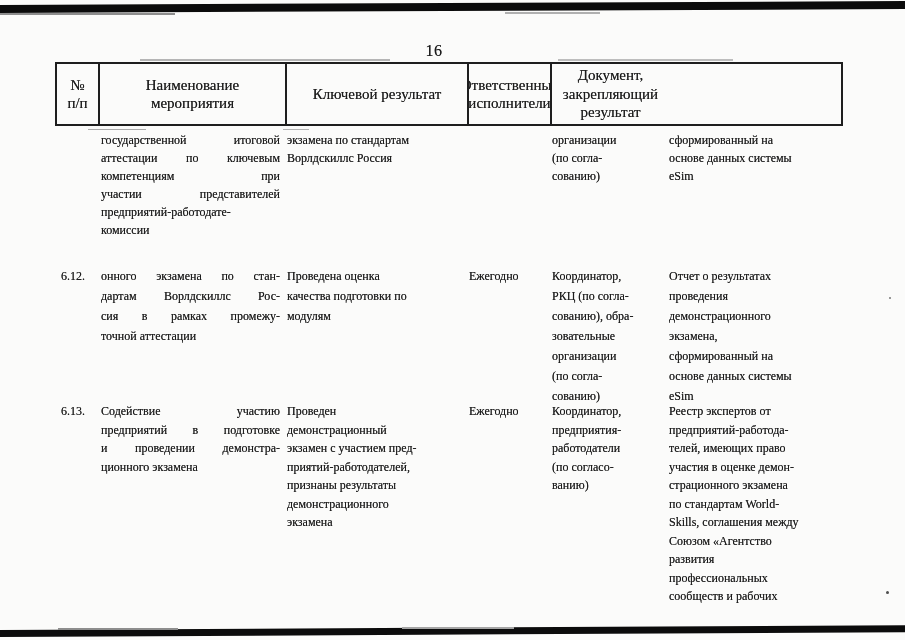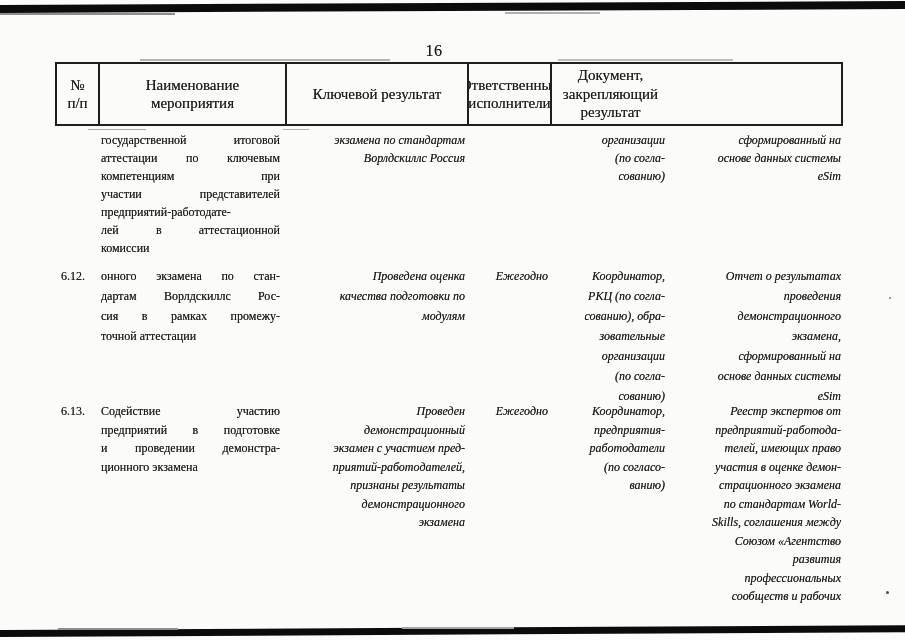--- a/index.html
+++ b/index.html
@@ -42,21 +42,21 @@
     overflow:hidden;
   }
   .th:last-child{border-right:none;}
   
   .row{font-size:12px;}
   .c{box-sizing:border-box;}
   .c-num{padding-left:6px;}
   .c-name{padding-left:3px;padding-right:5px;}
   .c-name .ln{text-align:justify;}
   .c-name .ln.spread{text-align:justify;text-align-last:justify;}
-  .c-center{text-align:right;padding:0 2px;font-style:italic;}
+  .c-center{text-align:left;padding:0 2px;}
   .ln{display:block;}
 </style>
 </head>
 <body>
 
 <div class="page">
 
   <div class="scanbar" id="bar-top"></div>
   <div class="scanbar" id="bar-bottom"></div>
   <div class="frag" style="left:0;top:13px;width:175px;background:#8d8d8d;"></div>
@@ -96,21 +96,20 @@
 
   <div id="tbody">
       <div class="grid row" style="top: 131px; line-height: 18px;">
         <div class="c c-num"></div>
         <div class="c c-name">
           <div class="ln spread">государственной итоговой</div>
           <div class="ln spread">аттестации по ключевым</div>
           <div class="ln spread">компетенциям при</div>
           <div class="ln spread">участии представителей</div>
           <div class="ln spread">предприятий-работодате-</div>
-          <div class="ln spread">лей в аттестационной</div>
           <div class="ln">комиссии</div>
         </div>
         <div class="c c-center">
           <div class="ln">экзамена по стандартам</div>
           <div class="ln">Ворлдскиллс Россия</div>
         </div>
         <div class="c c-center"></div>
         <div class="c c-center">
           <div class="ln">организации</div>
           <div class="ln">(по согла-</div>

